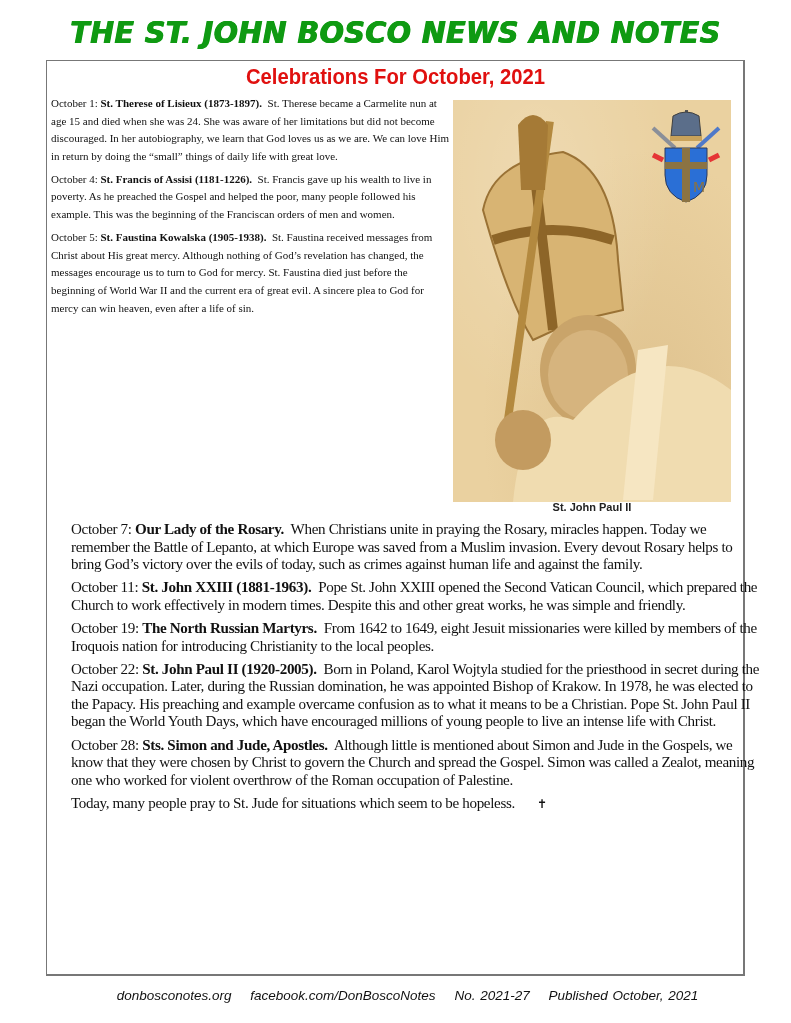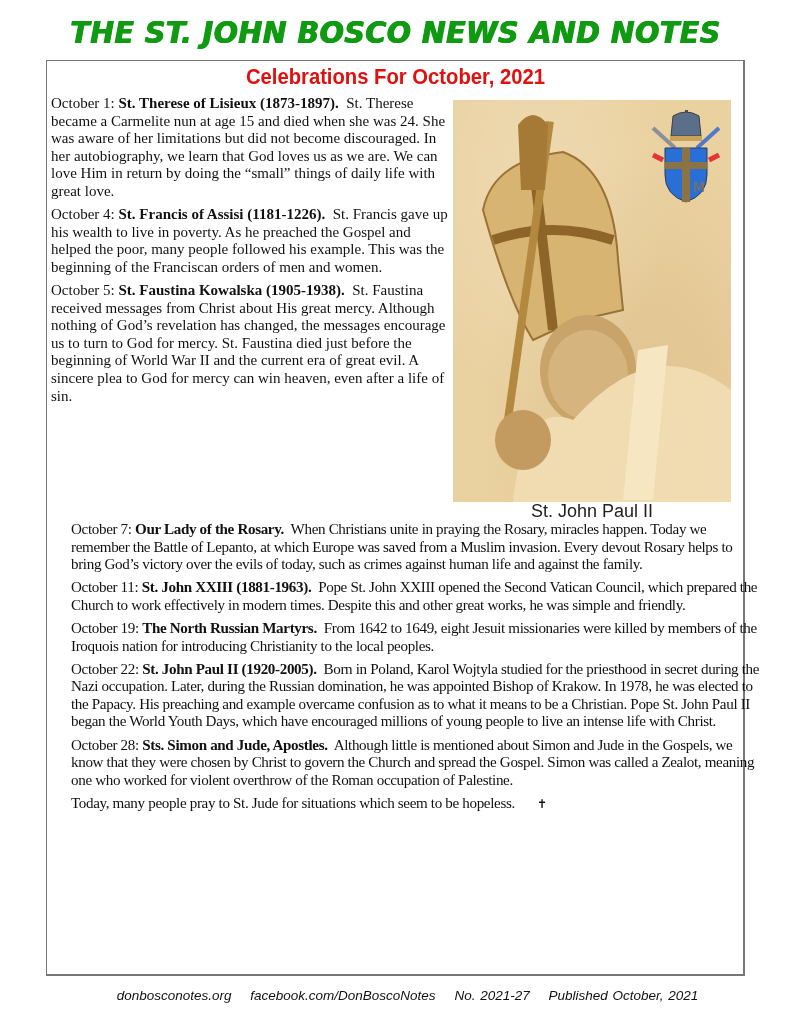--- a/index.html
+++ b/index.html
@@ -25,21 +25,21 @@
     .celebrations-title {
       position: absolute; left: 46px; top: 64px; width: 699px; text-align: center;
       font-family: "Liberation Sans", "DejaVu Sans", sans-serif;
       font-weight: bold; font-size: 22px; color: #e0100f;
       transform: scaleX(0.92);
     }
 
     .col-text {
       position: absolute; left: 51px; top: 95px; width: 400px;
       font-family: "Liberation Serif", "DejaVu Serif", serif;
-      font-size: 15px; line-height: 17.6px;
+      font-size: 11px; line-height: 17.6px;
     }
     .full-text {
       position: absolute; left: 51px; top: 521px; width: 690px;
       font-family: "Liberation Serif", "DejaVu Serif", serif;
       font-size: 15.1px; line-height: 17.6px;
       letter-spacing: -0.35px;
       margin-left: 20px;
     }
     .entry { margin-bottom: 5.5px; }
     .entry .name { font-weight: bold; }
@@ -50,21 +50,21 @@
         radial-gradient(ellipse at 30% 20%, rgba(255,255,255,0.18), transparent 50%),
         radial-gradient(ellipse at 70% 80%, rgba(190,150,90,0.25), transparent 60%),
         #ead1a0;
       overflow: hidden;
     }
     .photo svg { position: absolute; left: 0; top: 0; }
 
     .caption {
       position: absolute; left: 453px; top: 501px; width: 278px; text-align: center;
       font-family: "Liberation Sans", "DejaVu Sans", sans-serif;
-      font-weight: normal; font-size: 18px; color: #222;
+      font-weight: bold; font-size: 11px; color: #222;
     }
 
     .footer {
       position: absolute; left: 4px; top: 988px; width: 791px; text-align: center;
       font-family: "Liberation Sans", "DejaVu Sans", sans-serif;
       font-style: italic; font-size: 13.5px; color: #111;
       word-spacing: 1px;
       margin-left: 8px;
     }
     .footer span { margin: 0 7px; }

